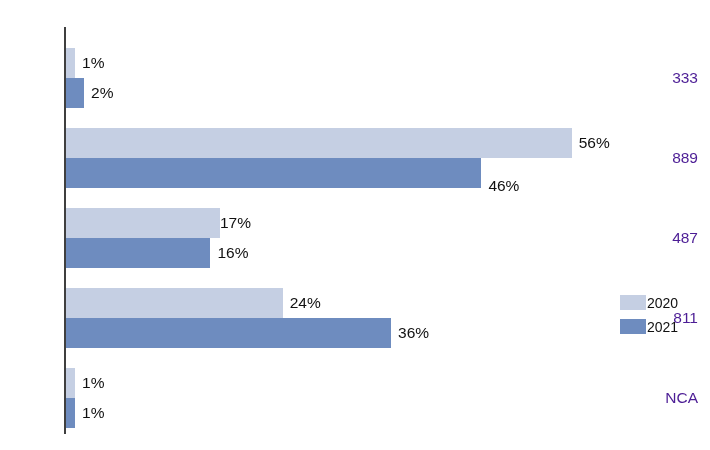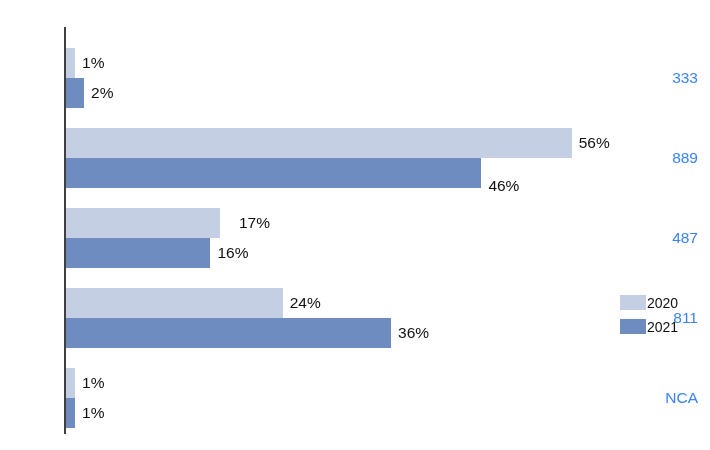--- a/index.html
+++ b/index.html
@@ -29,21 +29,21 @@
     top: 27px;
     width: 2px;
     height: 407px;
     background: #3f3f3f;
   }
   .cat-label {
     position: absolute;
     right: 12px;
     text-align: right;
     font-size: 15.5px;
-    color: #3b82f6;
+    color: #4c1d95;
     white-space: nowrap;
     line-height: 1;
   }
   .bar {
     position: absolute;
     left: 66px;
     height: 30px;
   }
   .bar.s2020 { background: #c5cfe3; }
   .bar.s2021 { background: #6e8cbf; }
@@ -95,21 +95,21 @@
         <div class="bar-label" style="left: 82.03px; top: 55px;">1%</div>
         <div class="bar s2021" style="top: 78px; width: 18.06px;"></div>
         <div class="bar-label" style="left: 91.06px; top: 85px;">2%</div>
         <div class="cat-label" style="top: 150px;">889</div>
         <div class="bar s2020" style="top: 128px; width: 505.68px;"></div>
         <div class="bar-label" style="left: 578.68px; top: 135px;">56%</div>
         <div class="bar s2021" style="top: 158px; width: 415.38px;"></div>
         <div class="bar-label" style="left: 488.38px; top: 165px; margin-top: 13px;">46%</div>
         <div class="cat-label" style="top: 230px;">487</div>
         <div class="bar s2020" style="top: 208px; width: 153.51px;"></div>
-        <div class="bar-label" style="left: 239px; top: 215px; text-align: right;">17%</div>
+        <div class="bar-label" style="left: 220px; top: 215px; text-align: right;">17%</div>
         <div class="bar s2021" style="top: 238px; width: 144.48px;"></div>
         <div class="bar-label" style="left: 217.48px; top: 245px;">16%</div>
         <div class="cat-label" style="top: 310px;">811</div>
         <div class="bar s2020" style="top: 288px; width: 216.72px;"></div>
         <div class="bar-label" style="left: 289.72px; top: 295px;">24%</div>
         <div class="bar s2021" style="top: 318px; width: 325.08px;"></div>
         <div class="bar-label" style="left: 398.08px; top: 325px;">36%</div>
         <div class="cat-label" style="top: 390px;">NCA</div>
         <div class="bar s2020" style="top: 368px; width: 9.03px;"></div>
         <div class="bar-label" style="left: 82.03px; top: 375px;">1%</div>

